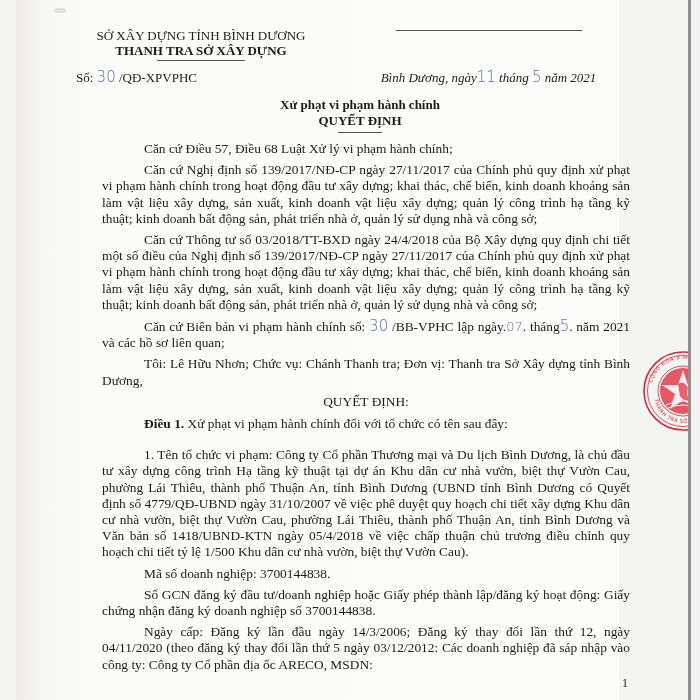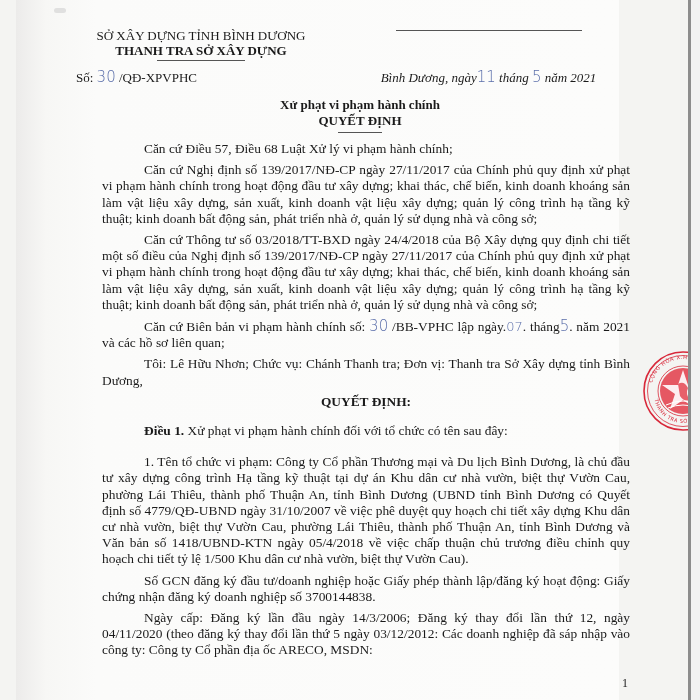--- a/index.html
+++ b/index.html
@@ -32,21 +32,21 @@
   .docno { position: absolute; top: 68px; left: 60px; width: 250px; text-align: left; font-size: 13px; }
   .hand { font-family: "DejaVu Sans", sans-serif; color: #5a6eaa; font-size: 15px; font-weight: 300; }
   .place-date { position: absolute; top: 68px; left: 300px; width: 345px; text-align: center; font-size: 13px; font-style: italic; }
   .title-block { position: absolute; top: 97px; left: 0; width: 688px; text-align: center; font-size: 13px; line-height: 16px; }
   .title-block .bar { width: 44px; margin: 3px auto 0; border-top: 1px solid #555; }
   .body-text {
     position: absolute; top: 141px; left: 86px; width: 528px;
     font-size: 13.4px; line-height: 16.2px; text-align: justify;
   }
   .body-text p { margin: 0 0 5px 0; text-indent: 42px; }
-  .body-text p.center { text-align: center; text-indent: 0; font-weight: bold; margin: 0 0 13px 0; }
+  .body-text p.center { text-align: center; text-indent: 0; font-weight: normal; margin: 0 0 6px 0; }
   .stamp {
     position: absolute; left: 626px; top: 350px; width: 82px; height: 82px;
     border-radius: 50%;
   }
   .page-num { position: absolute; left: 606px; top: 676px; font-size: 12px; }
   .scuff { position: absolute; left: 38px; top: 8px; width: 12px; height: 5px; background: #d6d6d6; border-radius: 3px; opacity: .7; }
 </style>
 </head>
 <body>
 
@@ -80,20 +80,21 @@
 
   <div class="body-text">
     <p>Căn cứ Điều 57, Điều 68 Luật Xử lý vi phạm hành chính;</p>
     <p>Căn cứ Nghị định số 139/2017/NĐ-CP ngày 27/11/2017 của Chính phủ quy định xử phạt vi phạm hành chính trong hoạt động đầu tư xây dựng; khai thác, chế biến, kinh doanh khoáng sản làm vật liệu xây dựng, sản xuất, kinh doanh vật liệu xây dựng; quản lý công trình hạ tầng kỹ thuật; kinh doanh bất động sản, phát triển nhà ở, quản lý sử dụng nhà và công sở;</p>
     <p>Căn cứ Thông tư số 03/2018/TT-BXD ngày 24/4/2018 của Bộ Xây dựng quy định chi tiết một số điều của Nghị định số 139/2017/NĐ-CP ngày 27/11/2017 của Chính phủ quy định xử phạt vi phạm hành chính trong hoạt động đầu tư xây dựng; khai thác, chế biến, kinh doanh khoáng sản làm vật liệu xây dựng, sản xuất, kinh doanh vật liệu xây dựng; quản lý công trình hạ tầng kỹ thuật; kinh doanh bất động sản, phát triển nhà ở, quản lý sử dụng nhà và công sở;</p>
     <p><span>Căn cứ Biên bản vi phạm hành chính số: </span><span class="hand">30</span><span> /BB-VPHC lập ngày.</span><span class="hand" style="font-size:13px">07</span><span>. tháng</span><span class="hand">5</span><span>. năm 2021 và các hồ sơ liên quan;</span></p>
     <p>Tôi: Lê Hữu Nhơn; Chức vụ: Chánh Thanh tra; Đơn vị: Thanh tra Sở Xây dựng tỉnh Bình Dương,</p>
     <p class="center">QUYẾT ĐỊNH:</p>
     <p style="margin-bottom:15px"><b>Điều 1.</b><span> Xử phạt vi phạm hành chính đối với tổ chức có tên sau đây:</span></p>
     <p>1. Tên tổ chức vi phạm: Công ty Cổ phần Thương mại và Du lịch Bình Dương, là chủ đầu tư xây dựng công trình Hạ tầng kỹ thuật tại dự án Khu dân cư nhà vườn, biệt thự Vườn Cau, phường Lái Thiêu, thành phố Thuận An, tỉnh Bình Dương (UBND tỉnh Bình Dương có Quyết định số 4779/QĐ-UBND ngày 31/10/2007 về việc phê duyệt quy hoạch chi tiết xây dựng Khu dân cư nhà vườn, biệt thự Vườn Cau, phường Lái Thiêu, thành phố Thuận An, tỉnh Bình Dương và Văn bản số 1418/UBND-KTN ngày 05/4/2018 về việc chấp thuận chủ trương điều chỉnh quy hoạch chi tiết tỷ lệ 1/500 Khu dân cư nhà vườn, biệt thự Vườn Cau).</p>
+    <p>Mã số doanh nghiệp: 3700144838.</p>
     <p>Số GCN đăng ký đầu tư/doanh nghiệp hoặc Giấy phép thành lập/đăng ký hoạt động: Giấy chứng nhận đăng ký doanh nghiệp số 3700144838.</p>
     <p>Ngày cấp: Đăng ký lần đầu ngày 14/3/2006; Đăng ký thay đổi lần thứ 12, ngày 04/11/2020 (theo đăng ký thay đổi lần thứ 5 ngày 03/12/2012: Các doanh nghiệp đã sáp nhập vào công ty: Công ty Cổ phần địa ốc ARECO, MSDN:</p>
   </div>
 
   <svg class="stamp" viewBox="0 0 82 82">
     <circle cx="41" cy="41" r="39" fill="none" stroke="#d8283a" stroke-width="1.6"></circle>
     <circle cx="41" cy="41" r="35.5" fill="none" stroke="#d8283a" stroke-width="0.8"></circle>
     <circle cx="41" cy="41" r="25" fill="none" stroke="#d8283a" stroke-width="0.8"></circle>
     <circle cx="41" cy="41" r="23" fill="#e23c4a" opacity="0.85"></circle>
     <polygon points="41,20 46,35 62,35 49,44 54,59 41,50 28,59 33,44 20,35 36,35" fill="#fff" opacity="0.9"></polygon>

